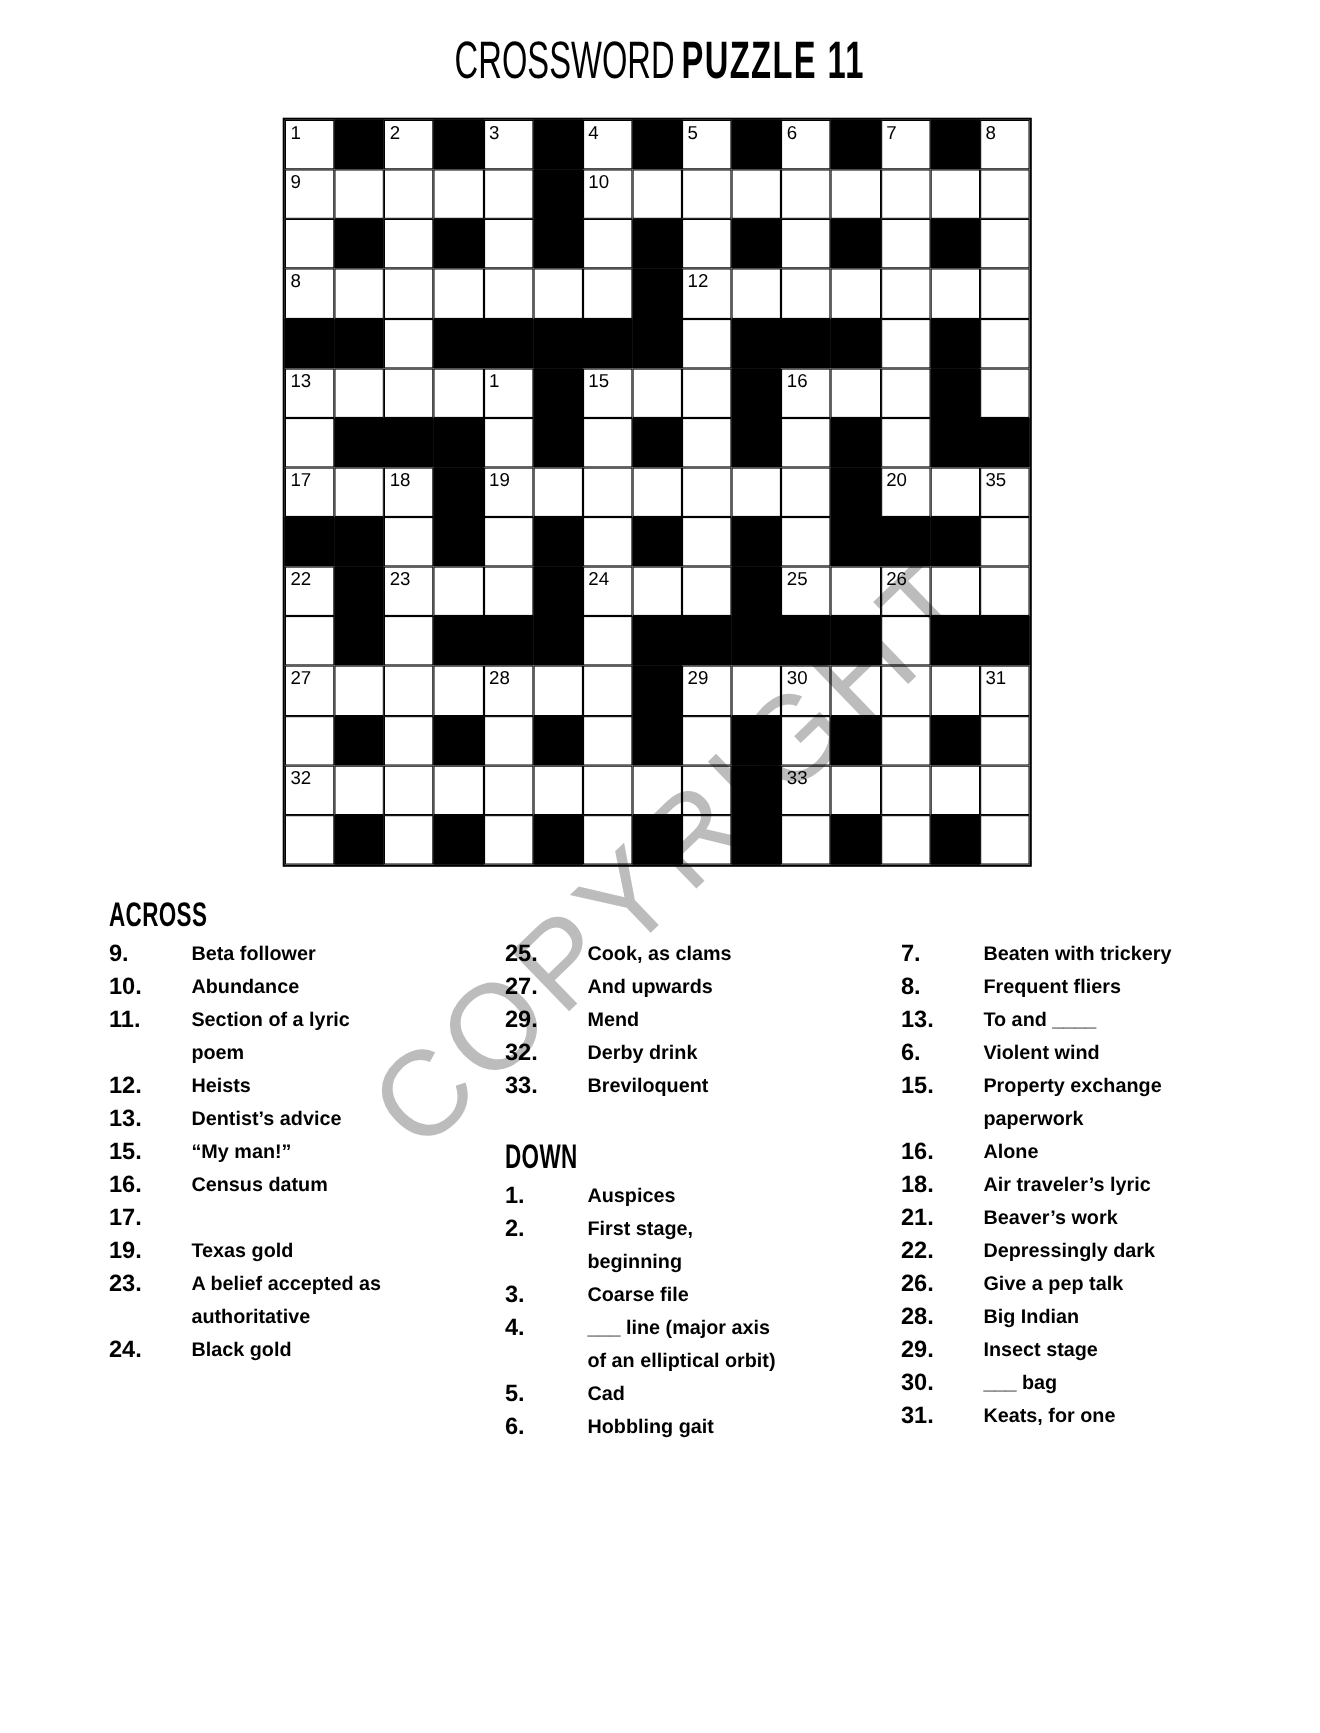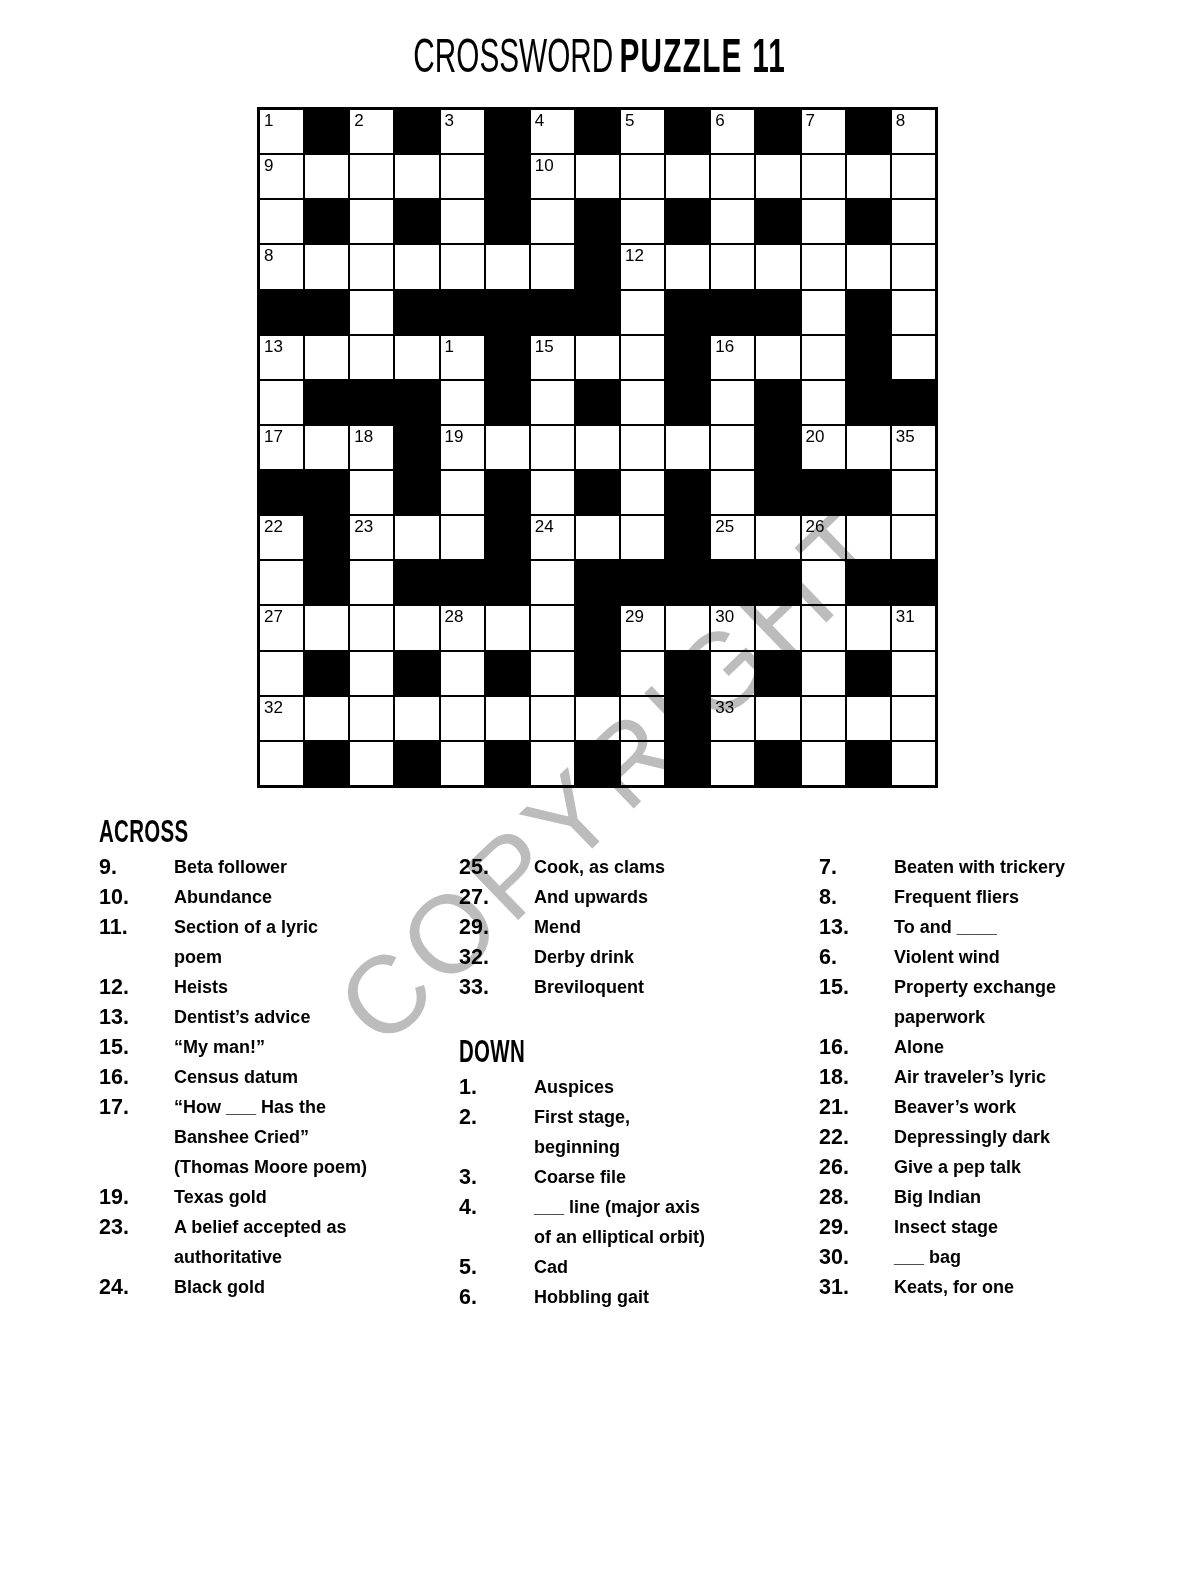--- a/index.html
+++ b/index.html
@@ -468,23 +468,20 @@
         <div class="clue">
           <span class="cnum">15.</span>
           <span class="ctext">“My man!”</span>
         </div>
         <div class="clue">
           <span class="cnum">16.</span>
           <span class="ctext">Census datum</span>
         </div>
         <div class="clue">
           <span class="cnum">17.</span>
-          <span class="ctext">“How ___ Has the
-Banshee Cried”
-(Thomas Moore poem)</span>
         </div>
         <div class="clue">
           <span class="cnum">19.</span>
           <span class="ctext">Texas gold</span>
         </div>
         <div class="clue">
           <span class="cnum">23.</span>
           <span class="ctext">A belief accepted as
 authoritative</span>
         </div>

